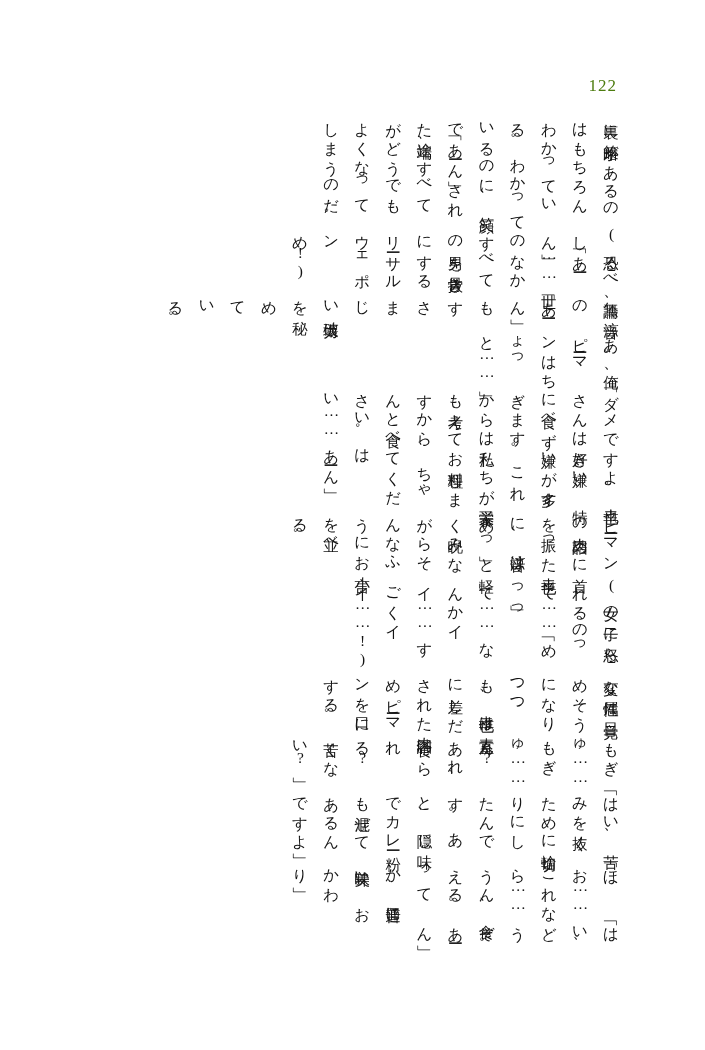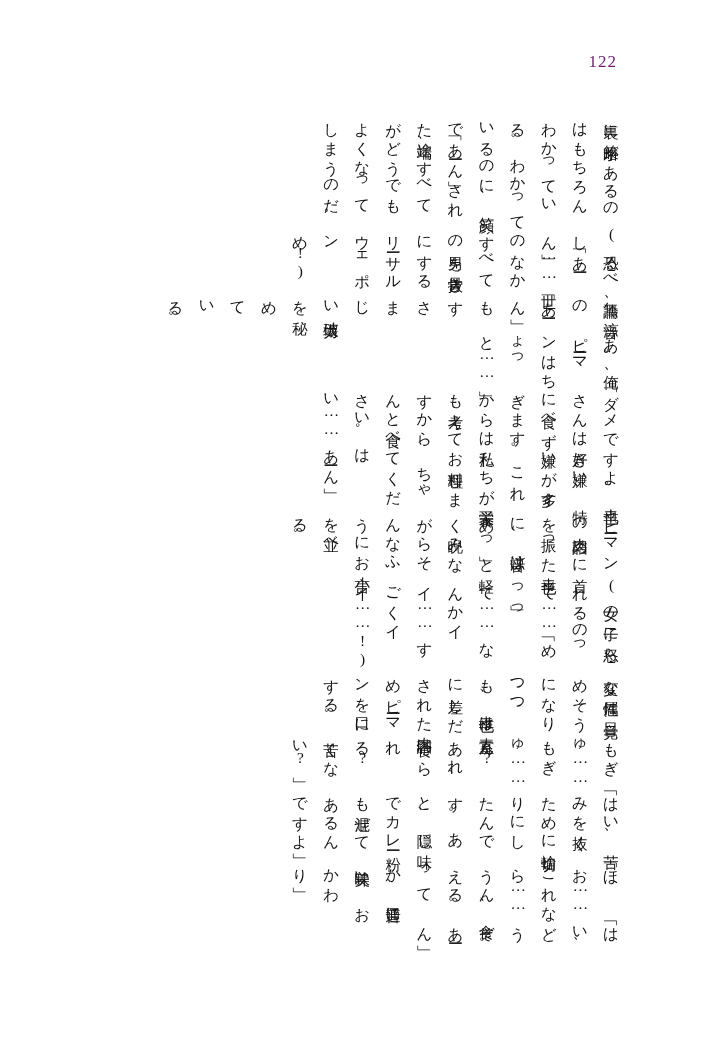--- a/index.html
+++ b/index.html
@@ -17,25 +17,25 @@
   }
   #page {
     position: relative;
     width: 705px;
     height: 1050px;
     background: #ffffff;
   }
   
   #page-number {
     position: absolute;
-    top: 52px;
+    top: 76px;
     right: 88px;
     font-size: 17px;
     letter-spacing: 1px;
-    color: #701a75;
+    color: #4d7c0f;
     font-family: "Liberation Serif", "DejaVu Serif", serif;
   }
   
   #text-block {
     position: absolute;
     top: 112px;
     right: 78px;
     left: 72px;
     height: 840px;
     writing-mode: vertical-rl;

